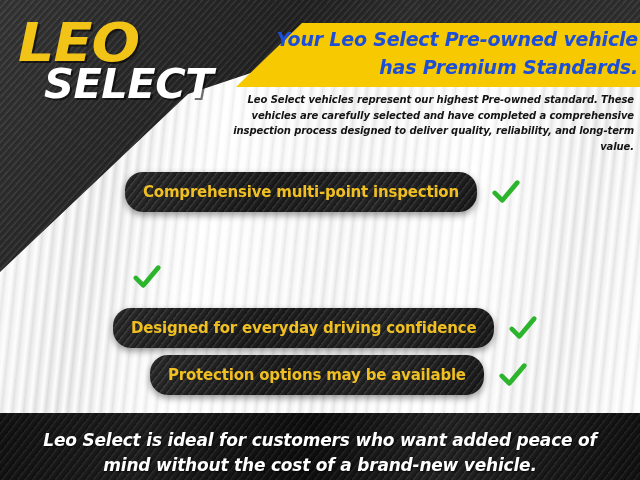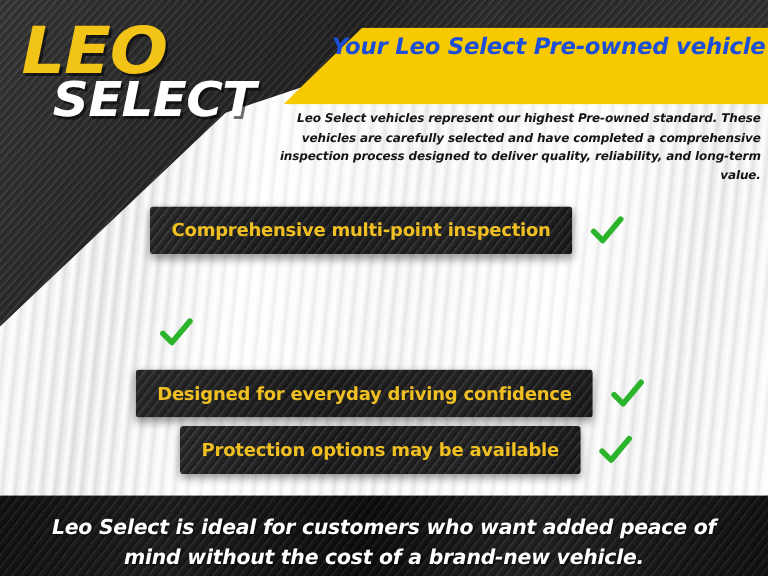--- a/index.html
+++ b/index.html
@@ -136,21 +136,21 @@
     display: flex;
     align-items: center;
   }
   .pill {
     position: relative;
     display: flex;
     align-items: center;
     justify-content: center;
     height: 40px;
     padding: 0 18px;
-    border-radius: 3px;
+    border-radius: 18px;
     color: #F0BF22;
     font-family: "DejaVu Sans", sans-serif;
     font-size: 15px;
     font-weight: 700;
     white-space: nowrap;
     letter-spacing: -0.2px;
     box-shadow: 0 3px 7px rgba(0,0,0,0.40);
     background:
       repeating-linear-gradient(128deg,
         rgba(255,255,255,0.085) 0px,
@@ -205,20 +205,21 @@
   <div class="dark-diag"></div>
 
   <div class="logo">
     <span class="logo-leo">LEO</span>
     <span class="logo-select">SELECT</span>
   </div>
 
   <div class="yellow-banner"></div>
   <div class="headline">
     <div>Your Leo Select Pre-owned vehicle</div>
+    <div>has Premium Standards.</div>
   </div>
 
   <div class="subcopy">Leo Select vehicles represent our highest Pre-owned standard. These vehicles are carefully selected and have completed a comprehensive inspection process designed to deliver quality, reliability, and long-term value.</div>
 
   <div class="pill-row" style="left:125px; top:172px;">
     <div class="pill">
       <span>Comprehensive multi-point inspection</span>
     </div>
     <svg class="check" viewBox="0 0 32 32">
       <path d="M4 17 L12 25 L28 6" fill="none" stroke="#2CB52C" stroke-width="5" stroke-linecap="round" stroke-linejoin="round"></path>

